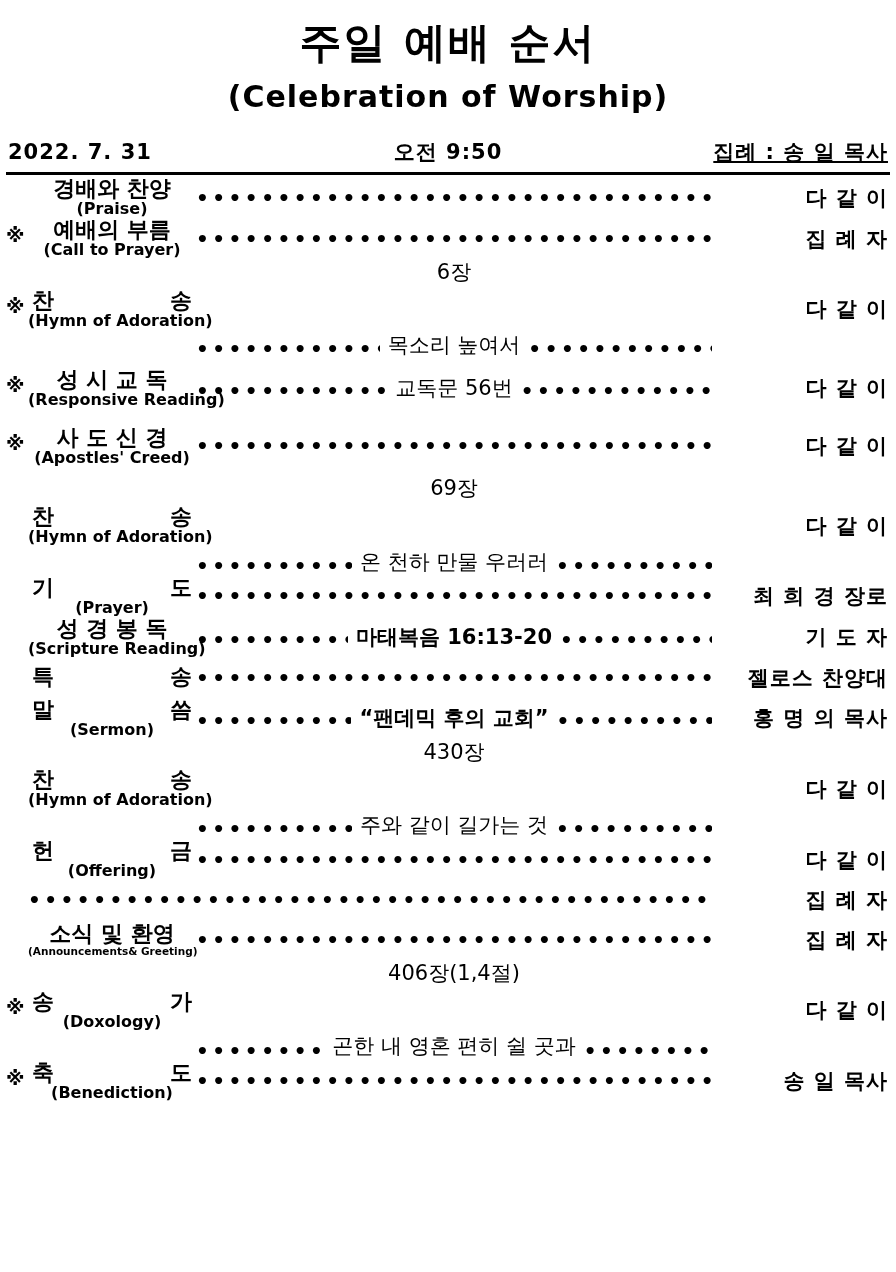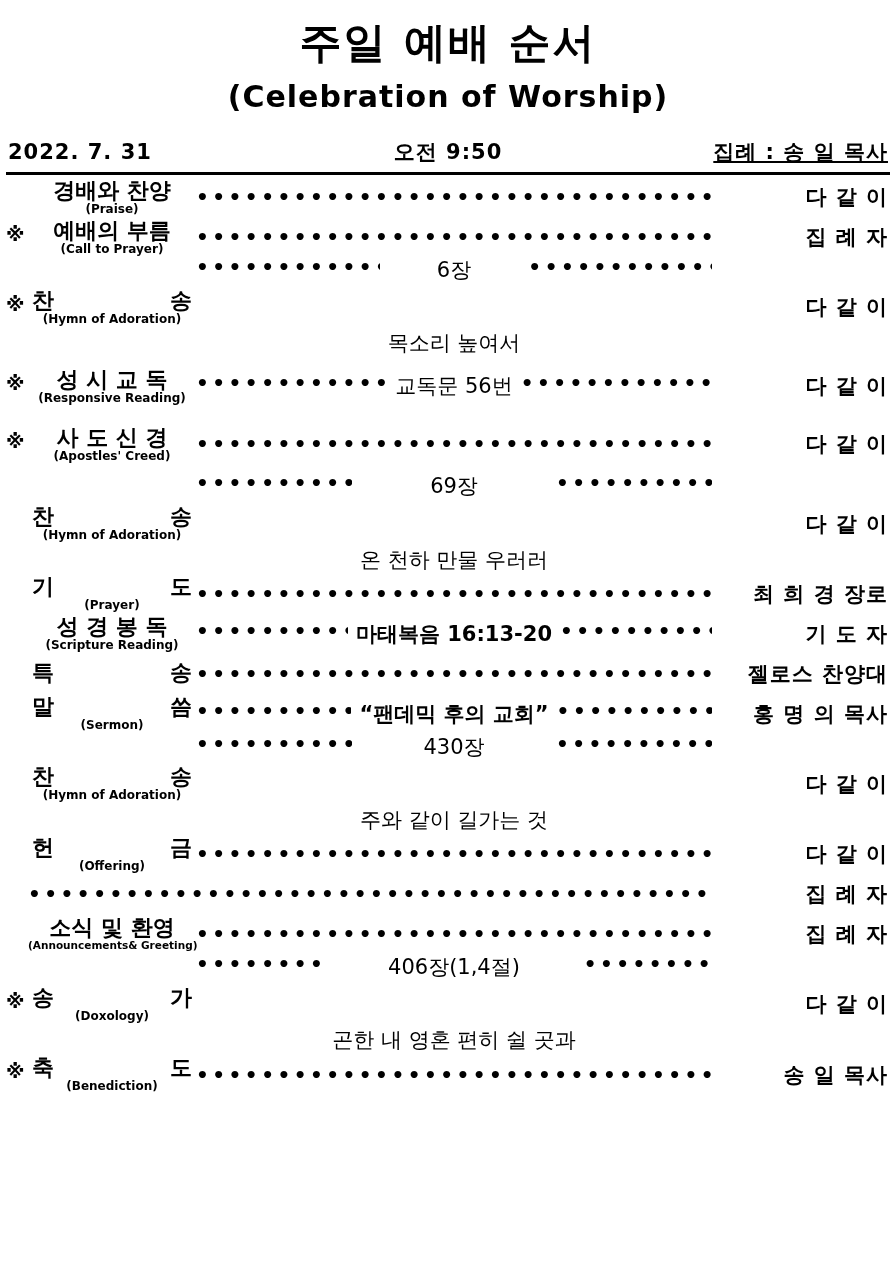--- a/index.html
+++ b/index.html
@@ -85,32 +85,32 @@
     font-weight: bold;
     display: block;
     white-space: nowrap;
   }
   .label .ko.spread {
     display: flex;
     justify-content: space-between;
     padding: 0 4px;
   }
   .label .en {
-    font-size: 12px;
+    font-size: 16px;
     font-weight: bold;
     display: block;
     margin-top: 1px;
     white-space: nowrap;
   }
   .label .en.tiny { font-size: 10.5px; }
 
   .middle {
     flex: 1 1 auto;
     display: flex;
-    align-items: flex-start;
+    align-items: flex-end;
     justify-content: center;
     min-width: 0;
     overflow: hidden;
   }
   .dots {
     flex: 1 1 auto;
     height: 18px;
     min-width: 10px;
     overflow: hidden;
     white-space: nowrap;

